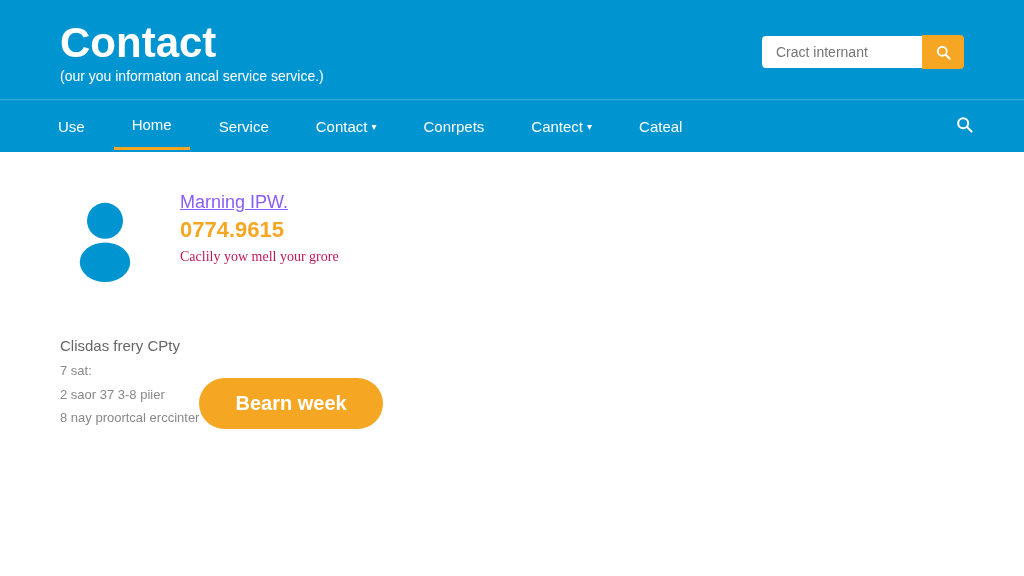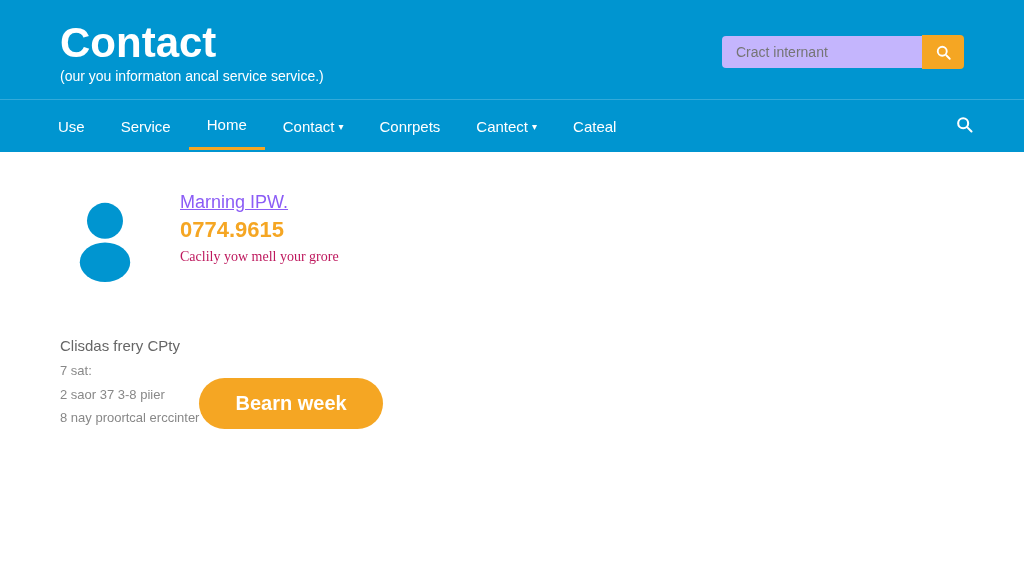--- a/index.html
+++ b/index.html
@@ -29,22 +29,22 @@
       display: flex;
       align-items: center;
       gap: 0;
     }
     .header-search input {
       border: none;
       outline: none;
       padding: 8px 14px;
       font-size: 14px;
       border-radius: 4px 0 0 4px;
-      width: 200px;
-      background: #c4b5fd;
+      width: 160px;
+      background: #ffffff;
       color: #555;
     }
     .header-search-btn {
       background: #f5a623;
       border: none;
       padding: 8px 12px;
       border-radius: 0 4px 4px 0;
       cursor: pointer;
       display: flex;
       align-items: center;
@@ -56,20 +56,21 @@
       fill: #fff;
     }
 
     
     .nav {
       background: #0095d0;
       border-top: 1px solid rgba(255,255,255,0.2);
       display: flex;
       align-items: center;
       padding: 0 40px;
+      gap: 11px;
     }
     .nav-item {
       color: #fff;
       font-size: 15px;
       padding: 14px 18px;
       cursor: pointer;
       white-space: nowrap;
       position: relative;
       display: flex;
       align-items: center;
@@ -173,22 +174,22 @@
     <button class="header-search-btn">
       <svg viewBox="0 0 24 24" xmlns="http://www.w3.org/2000/svg">
         <path d="M21 21l-4.35-4.35M17 11A6 6 0 1 1 5 11a6 6 0 0 1 12 0z" stroke="#fff" stroke-width="2.5" fill="none" stroke-linecap="round"></path>
       </svg>
     </button>
   </div>
 </div>
 
 <nav class="nav">
   <div class="nav-item">Use</div>
+  <div class="nav-item active">Home</div>
   <div class="nav-item">Service</div>
-  <div class="nav-item active">Home</div>
   <div class="nav-item">
     <span>Contact</span>
     <span class="chevron">▾</span>
   </div>
   <div class="nav-item">Conrpets</div>
   <div class="nav-item">
     <span>Cantect</span>
     <span class="chevron">▾</span>
   </div>
   <div class="nav-item">Cateal</div>

